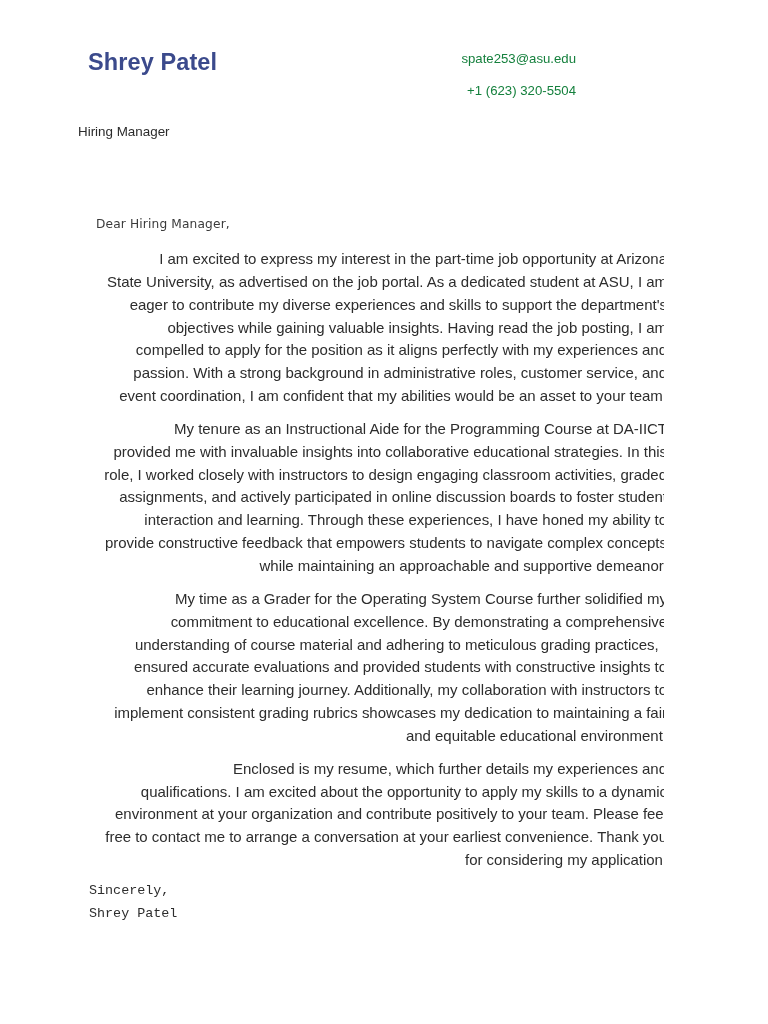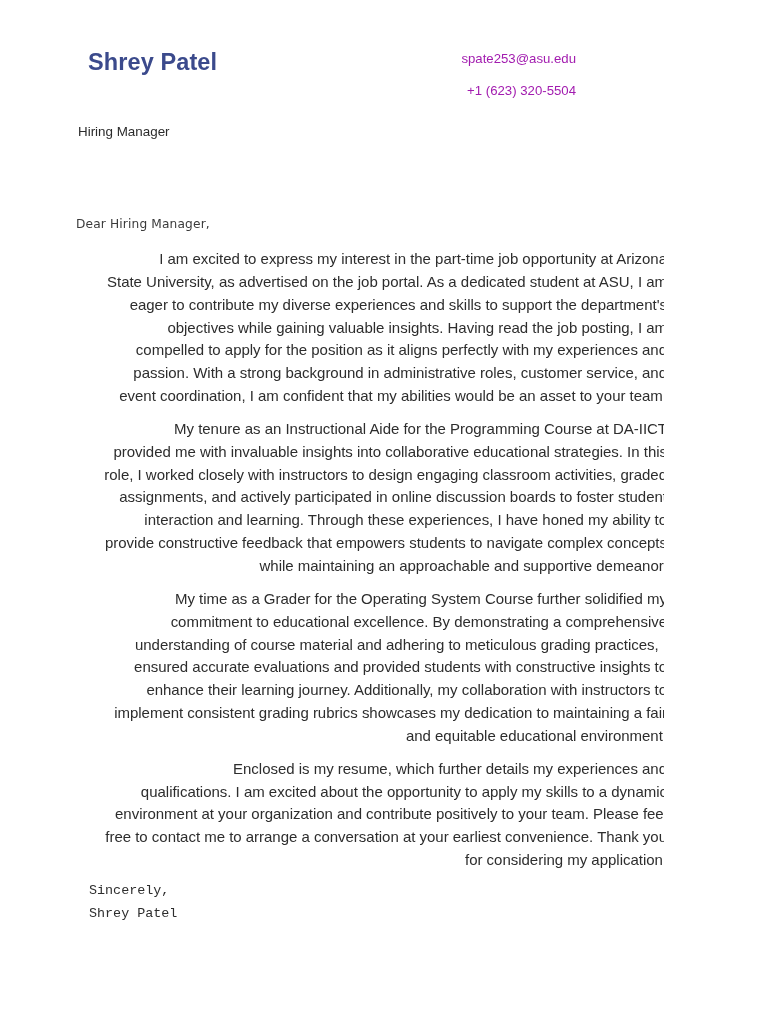--- a/index.html
+++ b/index.html
@@ -38,21 +38,21 @@
     white-space: nowrap;
   }
   .contact-block {
     position: absolute;
     right: 0;
     top: 2px;
     text-align: right;
   }
   .contact-line {
     font-size: 13.2px;
-    color: #a21caf;
+    color: #15803d;
     line-height: 1.0;
     white-space: nowrap;
   }
   .contact-email { margin-bottom: 19px; }
 
   
   .address-block {
     position: absolute;
     left: 78px;
     top: 121px;
@@ -61,21 +61,21 @@
   .address-line {
     font-size: 13.4px;
     color: #2b2b2b;
     line-height: 22.9px;
     white-space: nowrap;
   }
 
   
   .salutation {
     position: absolute;
-    left: 76px;
+    left: 96px;
     top: 214px;
     font-size: 13.4px;
     color: #3a3a3a;
     letter-spacing: 0.15px;
     line-height: 20px;
     white-space: nowrap;
     font-family: "DejaVu Sans", sans-serif;
     font-size: 12.2px;
   }
 

